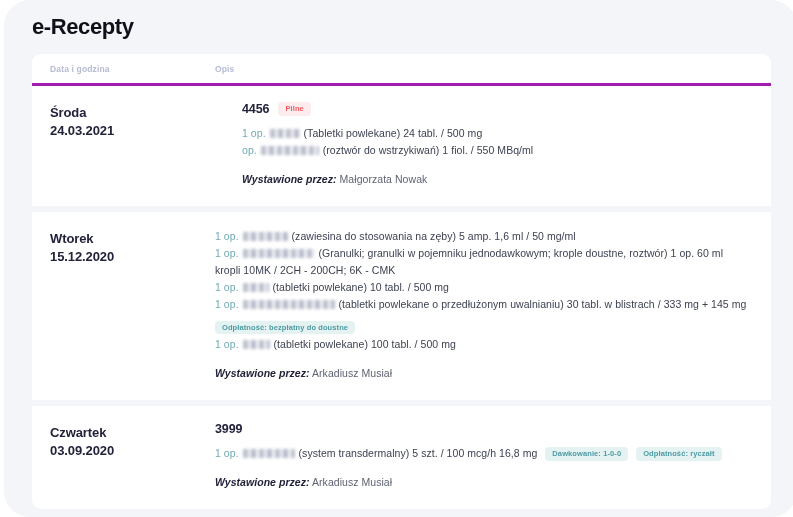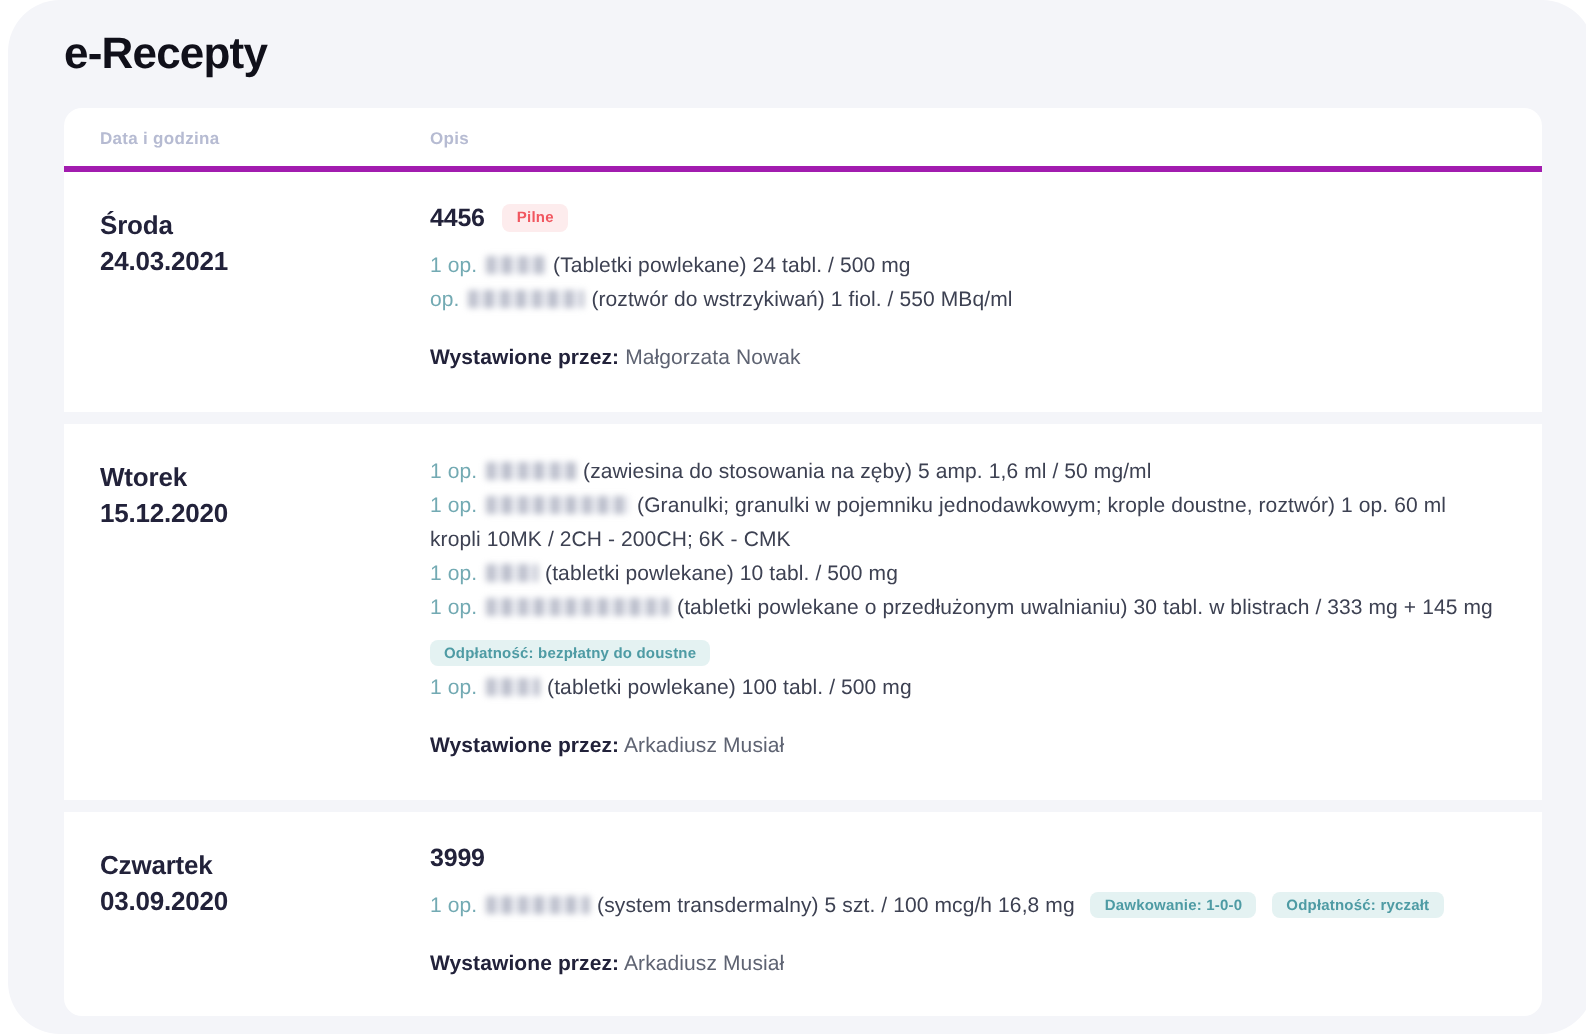--- a/index.html
+++ b/index.html
@@ -59,21 +59,21 @@
 
   
   .records { display: block; }
 
   .record {
     background: #ffffff;
     display: flex;
     padding: 16px 14px 18px 0;
     box-sizing: border-box;
   }
-  .record.first { border-radius: 0; }
+  .record.first { border-radius: 0; gap: 27px; }
   .record.last { border-radius: 0 0 9px 9px; }
 
   .rec-gap { height: 6px; background: #f4f5f9; }
 
   .cell-date {
     width: 183px;
     flex: 0 0 183px;
     padding-left: 18px;
     box-sizing: border-box;
     padding-top: 2px;
@@ -162,20 +162,21 @@
   .issuer {
     margin-top: 13px;
     font-size: 10.5px;
     line-height: 1.5;
     color: #5e6372;
     letter-spacing: 0.05px;
   }
   .issuer b {
     color: #22223a;
     font-weight: 700;
+    font-style: italic;
   }
 </style>
 </head>
 <body>
 
 <div class="page">
 
   <h1 class="page-title">e-Recepty</h1>
 
   <div class="table-card-wrap">

